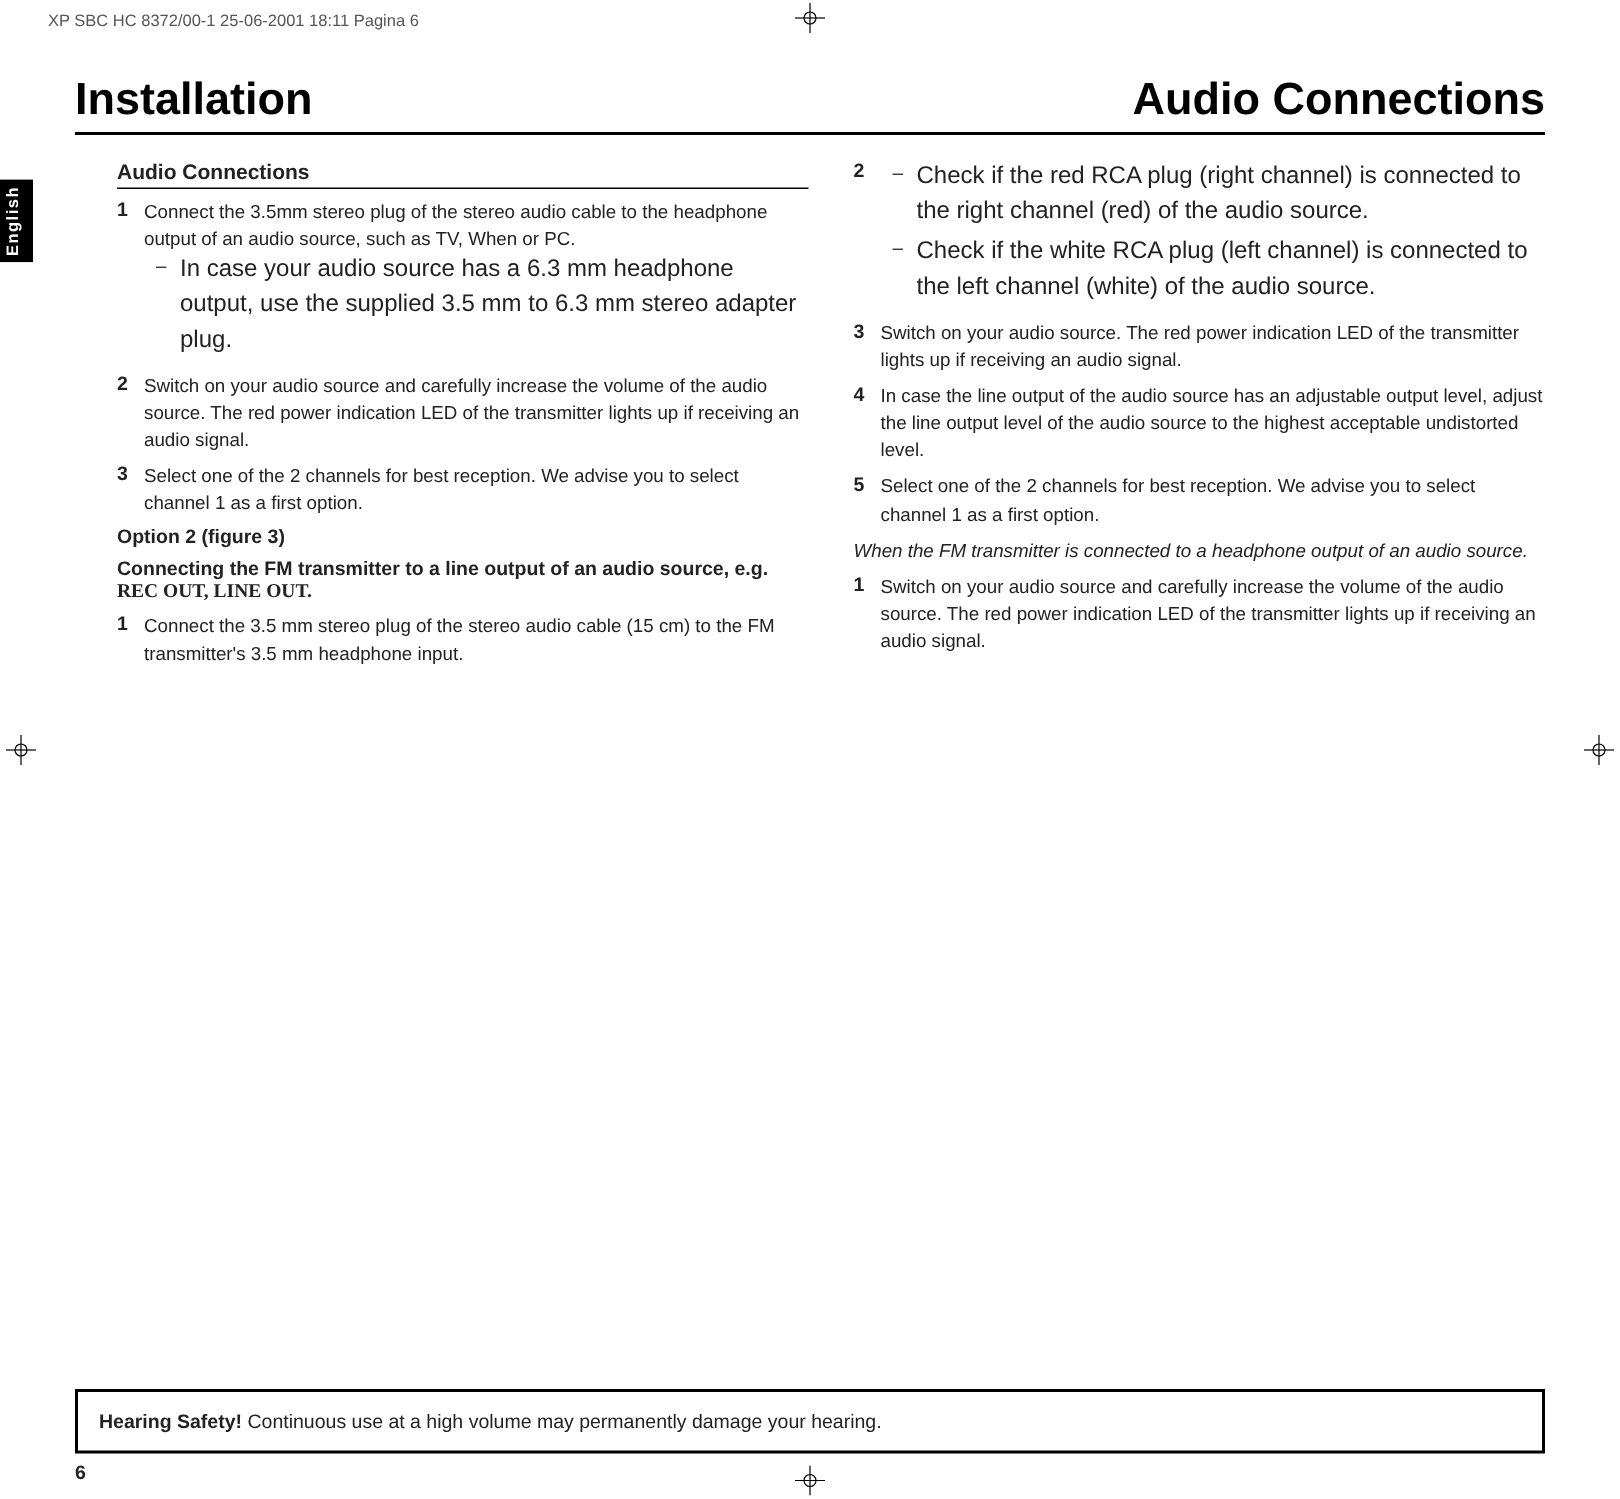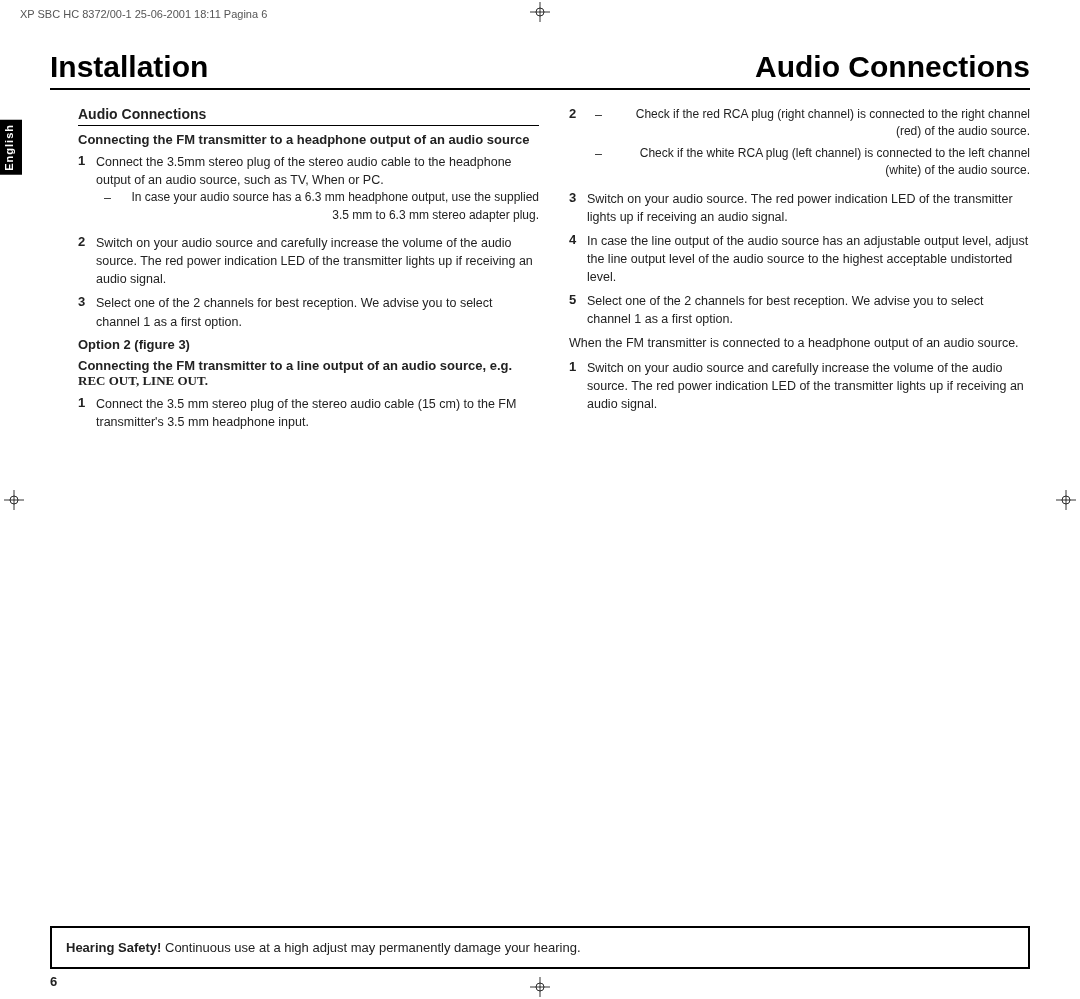--- a/index.html
+++ b/index.html
@@ -19,21 +19,21 @@
       width: 100%;
       height: 100%;
       position: relative;
       padding: 0;
     }
 
     
     .doc-header {
       position: absolute;
       top: 8px;
-      left: 20px;
+      left: 32px;
       font-size: 11px;
       color: #555;
       display: flex;
       align-items: center;
       gap: 4px;
     }
 
     
     .crosshair {
       position: absolute;
@@ -157,22 +157,21 @@
       padding-left: 8px;
     }
 
     .bullet-dash {
       min-width: 10px;
     }
 
     .bullet-content {
       flex: 1;
       line-height: 1.45;
-      font-size: 12px;
-      text-align: right;
+      font-size: 16px;
     }
 
     .sub-option {
     }
 
     .basic-op-heading {
       font-size: 13px;
       font-weight: bold;
       margin-bottom: 4px;
       margin-top: 12px;
@@ -283,23 +282,20 @@
       <span class="title-audio-connections">Audio Connections</span>
     </div>
 
     <div class="columns">
 
       <div class="col-left">
 
         <div class="section-heading">Audio Connections</div>
 
 
-        <div class="connecting-heading">
-          <strong>Connecting the FM transmitter to a headphone output of an audio source</strong>
-        </div>
 
         <div class="numbered-item">
           <span class="num">1</span>
           <div class="item-content">
             <span>Connect the 3.5mm stereo plug of the stereo audio cable to the headphone output of an audio source, such as TV, When or PC.</span>
             <div class="bullet-item">
               <span class="bullet-dash">–</span>
               <span class="bullet-content">In case your audio source has a 6.3 mm headphone output, use the supplied 3.5 mm to 6.3 mm stereo adapter plug.</span>
             </div>
           </div>
@@ -365,33 +361,33 @@
           </div>
         </div>
 
         <div class="numbered-item">
           <span class="num">5</span>
           <div class="item-content">
             <span>Select one of the 2 channels for best reception. We advise you to select channel 1 as a first option.</span>
           </div>
         </div>
 
-        <div style="line-height:1.45;font-size:12.5px;margin-bottom:6px;">When the FM transmitter is connected to a headphone output of an audio source.</div>
+        <div style="line-height:1.45;font-size:12.5px;margin-bottom:6px;font-style:italic;">When the FM transmitter is connected to a headphone output of an audio source.</div>
 
         <div class="numbered-item">
           <span class="num">1</span>
           <div class="item-content">
             <span>Switch on your audio source and carefully increase the volume of the audio source. The red power indication LED of the transmitter lights up if receiving an audio signal.</span>
           </div>
         </div>
 
       </div>
     </div>
 
   </div>
 
   <div class="safety-box">
-    <span class="safety-bold">Hearing Safety!</span><span> Continuous use at a high adjust may permanently damage your hearing.</span>
+    <span class="safety-bold">Hearing Safety!</span><span> Continuous use at a high volume may permanently damage your hearing.</span>
   </div>
 
   <div class="page-number">6</div>
 
 </div>
 
 </body></html>

